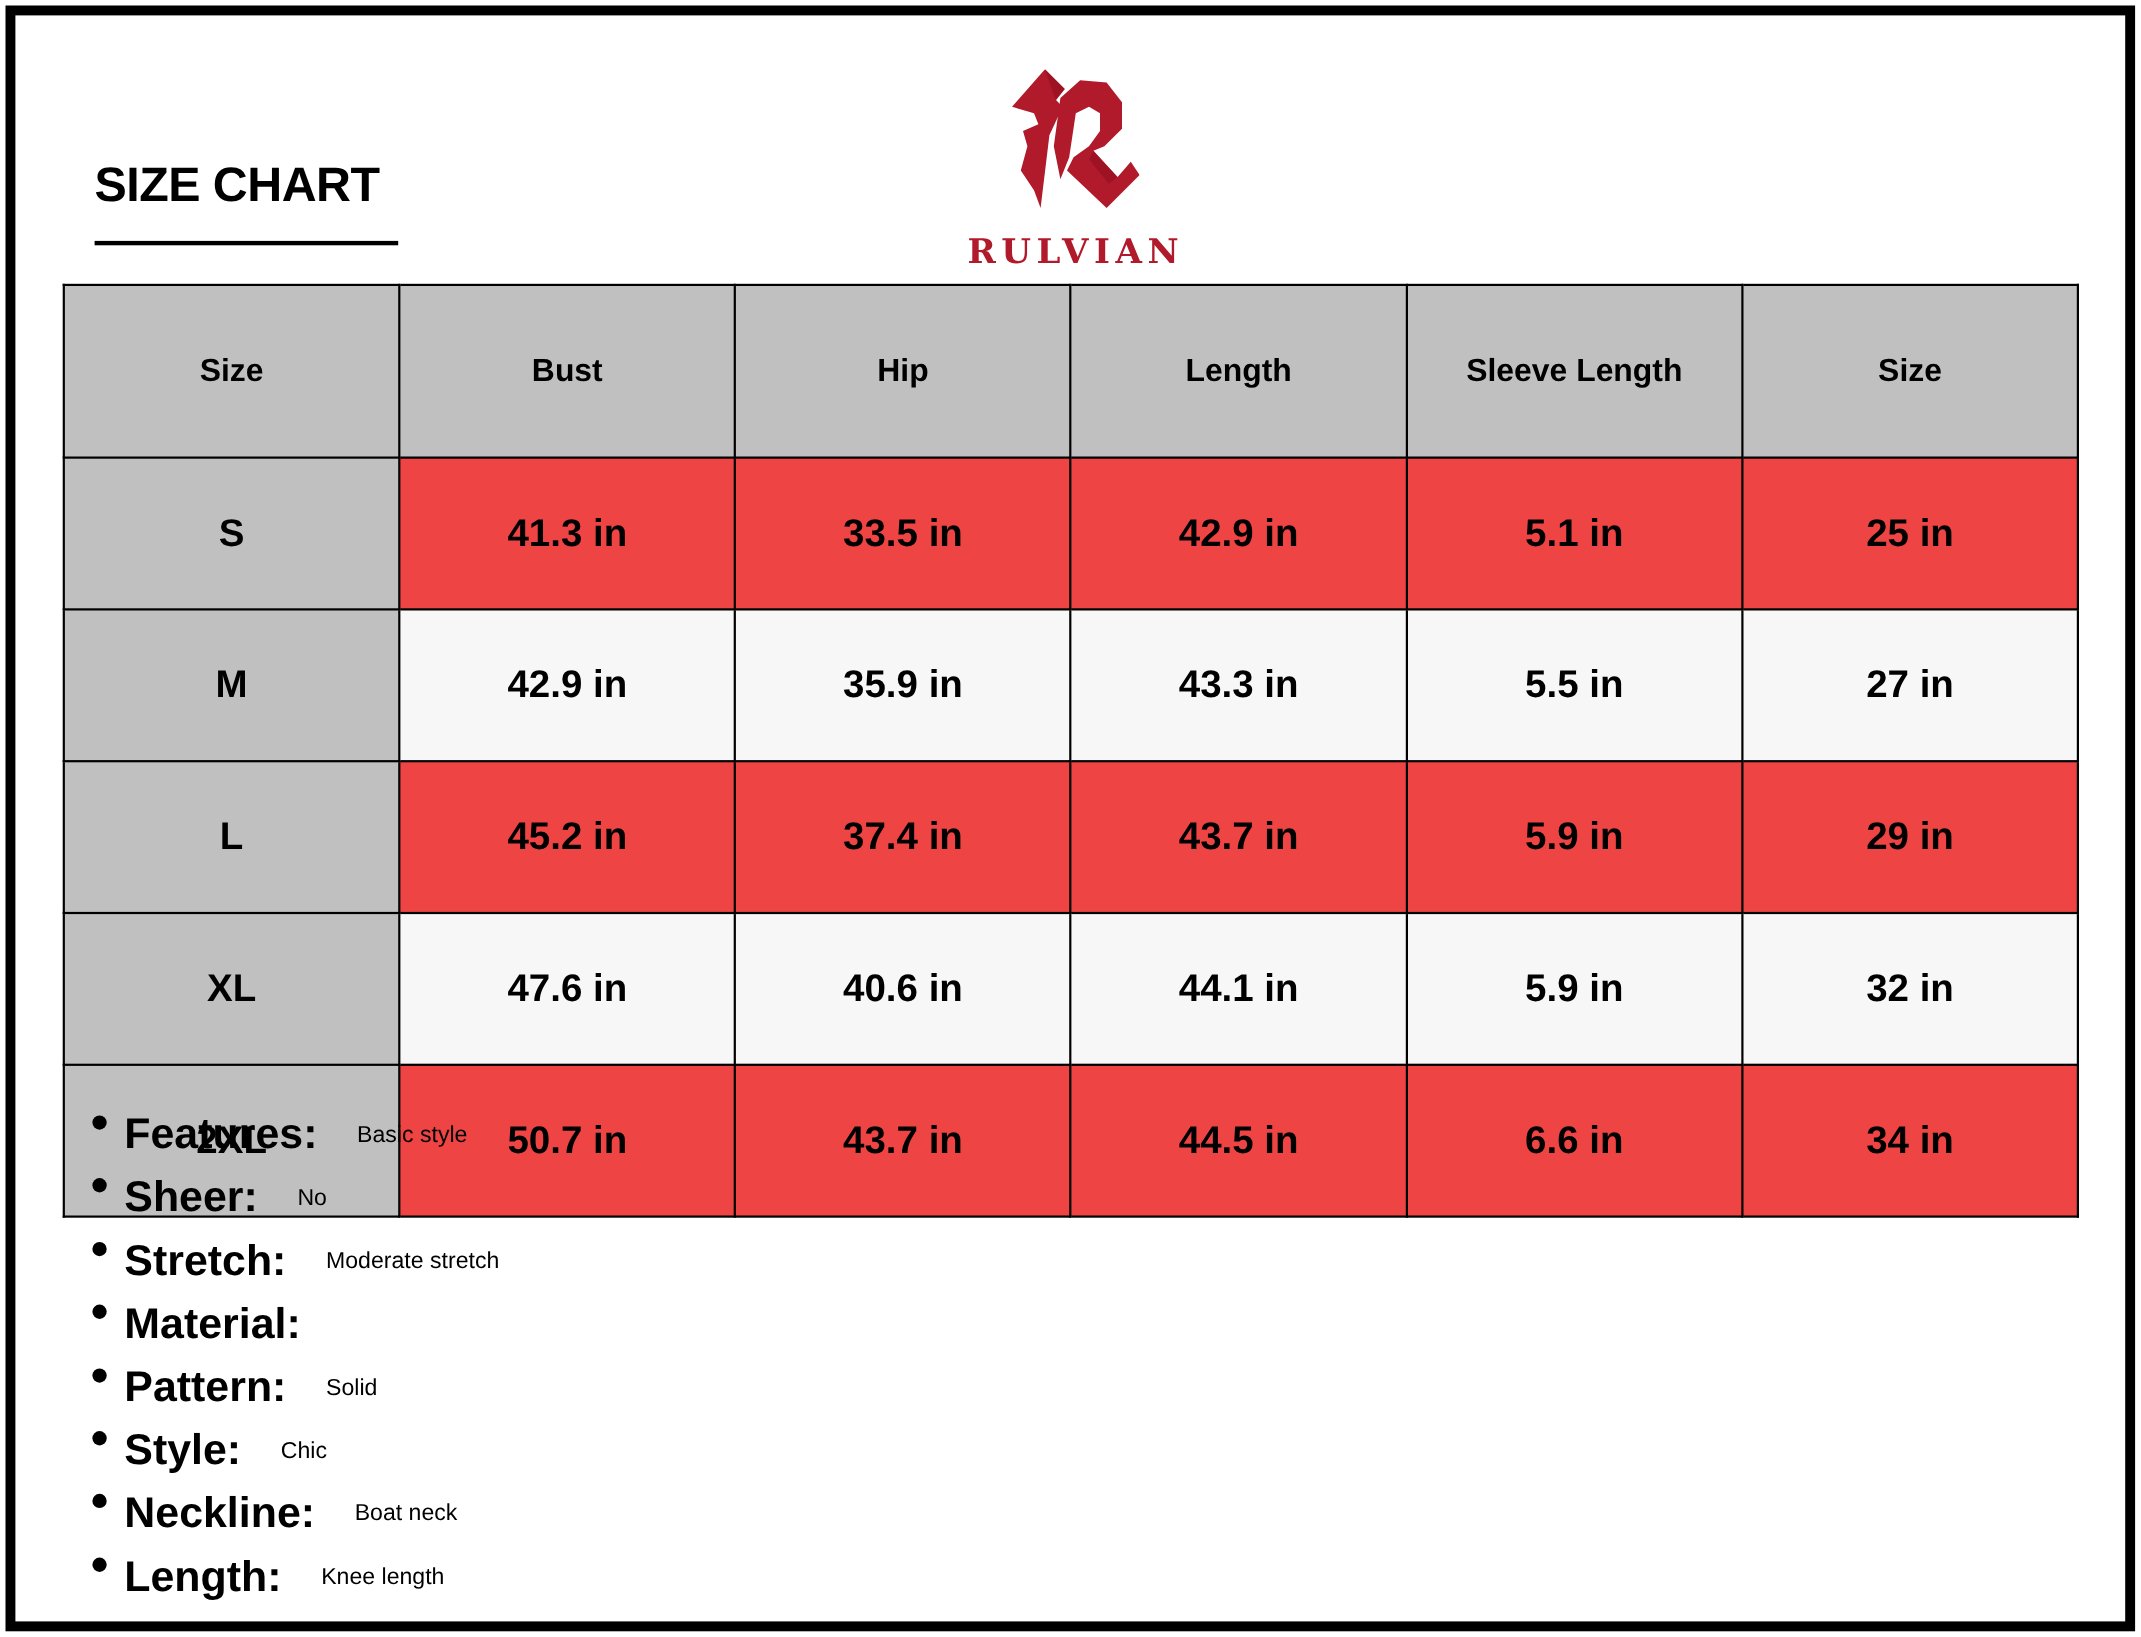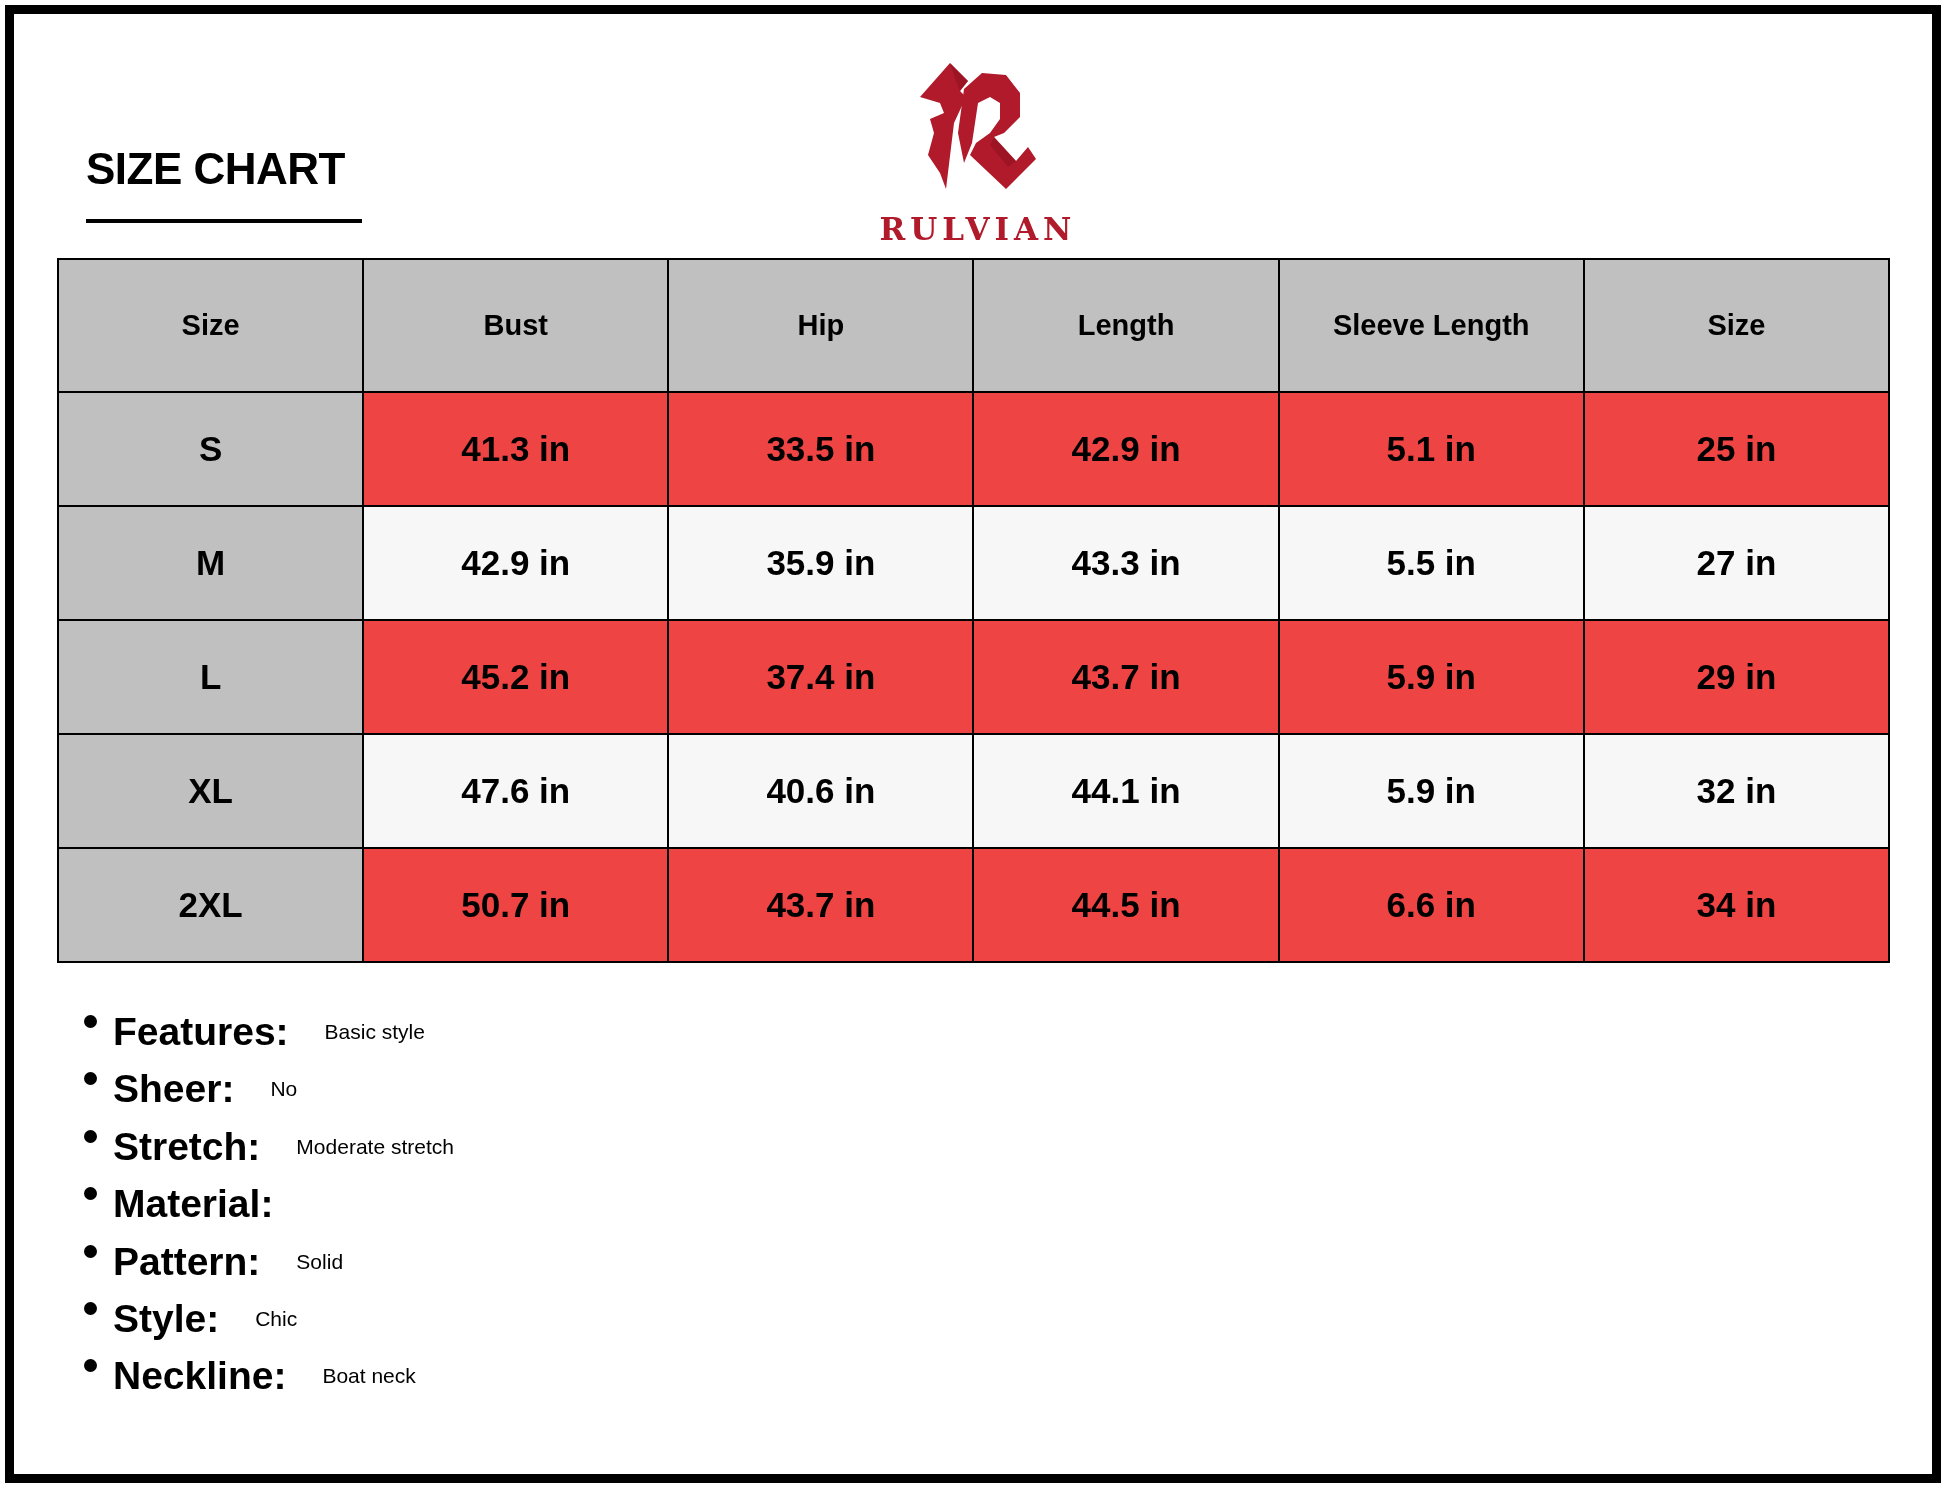--- a/index.html
+++ b/index.html
@@ -77,21 +77,21 @@
       top: 258px;
       width: 1833px;
       border-collapse: collapse;
       table-layout: fixed;
     }
     table.size-table th,
     table.size-table td {
       border: 2px solid #000;
       text-align: center;
       vertical-align: middle;
-      padding: 0;
+      padding: 12px;
       font-weight: bold;
     }
     table.size-table th {
       background: #c0c0c0;
       height: 131px;
       font-size: 29px;
     }
     table.size-table td {
       height: 112px;
       font-size: 35px;
@@ -248,13 +248,18 @@
   <li>
     <span class="bullet"></span>
     <span class="feat-label">Style:</span>
     <span class="feat-value">Chic</span>
   </li>
   <li>
     <span class="bullet"></span>
     <span class="feat-label">Neckline:</span>
     <span class="feat-value">Boat neck</span>
   </li>
+  <li>
+    <span class="bullet"></span>
+    <span class="feat-label">Length:</span>
+    <span class="feat-value">Knee length</span>
+  </li>
 </ul>
 
 </body></html>

